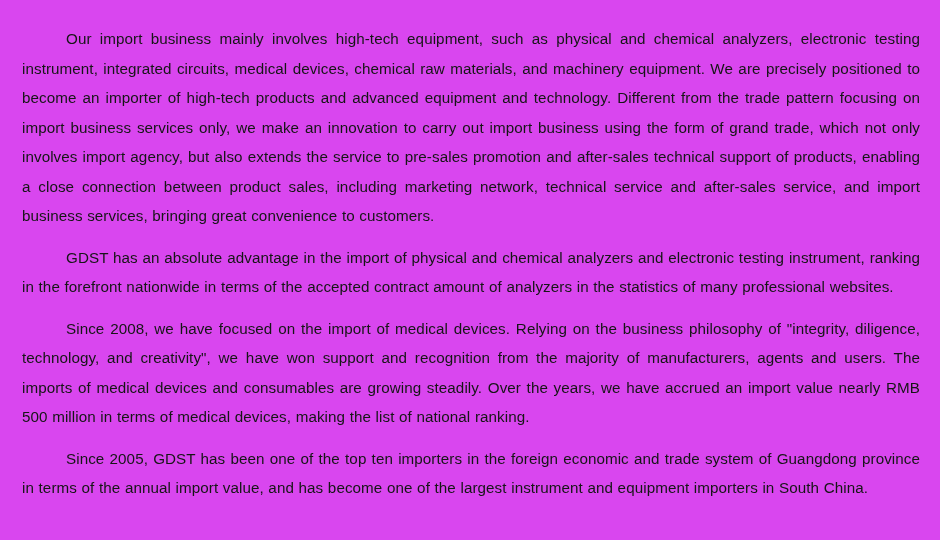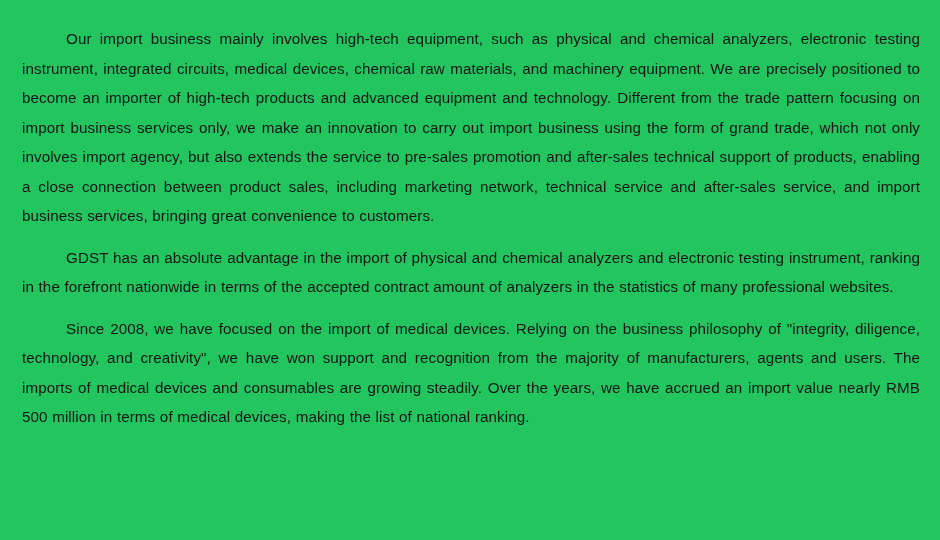--- a/index.html
+++ b/index.html
@@ -12,21 +12,21 @@
     background: #ffffff;
     font-family: "Liberation Sans", sans-serif;
     color: #1a1a1a;
     overflow: hidden;
   }
   .page {
     box-sizing: border-box;
     width: 940px;
     height: 540px;
     padding: 24px 20px 0 22px;
-    background: #22c55e;
+    background: #d946ef;
   }
   .doc-body {
     width: 898px;
   }
   p.para {
     margin: 0 0 0 0;
     text-indent: 44px;
     text-align: justify;
     text-justify: inter-word;
     font-size: 15.2px;
@@ -40,14 +40,15 @@
   }
 </style>
 </head>
 <body>
 
 <div class="page">
   <div class="doc-body">
     <p class="para">Our import business mainly involves high-tech equipment, such as physical and chemical analyzers, electronic testing instrument, integrated circuits, medical devices, chemical raw materials, and machinery equipment. We are precisely positioned to become an importer of high-tech products and advanced equipment and technology. Different from the trade pattern focusing on import business services only, we make an innovation to carry out import business using the form of grand trade, which not only involves import agency, but also extends the service to pre-sales promotion and after-sales technical support of products, enabling a close connection between product sales, including marketing network, technical service and after-sales service, and import business services, bringing great convenience to customers.</p>
     <p class="para">GDST has an absolute advantage in the import of physical and chemical analyzers and electronic testing instrument, ranking in the forefront nationwide in terms of the accepted contract amount of analyzers in the statistics of many professional websites.</p>
     <p class="para">Since 2008, we have focused on the import of medical devices. Relying on the business philosophy of "integrity, diligence, technology, and creativity", we have won support and recognition from the majority of manufacturers, agents and users. The imports of medical devices and consumables are growing steadily. Over the years, we have accrued an import value nearly RMB 500 million in terms of medical devices, making the list of national ranking.</p>
+    <p class="para">Since 2005, GDST has been one of the top ten importers in the foreign economic and trade system of Guangdong province in terms of the annual import value, and has become one of the largest instrument and equipment importers in South China.</p>
   </div>
 </div>
 
 </body></html>

